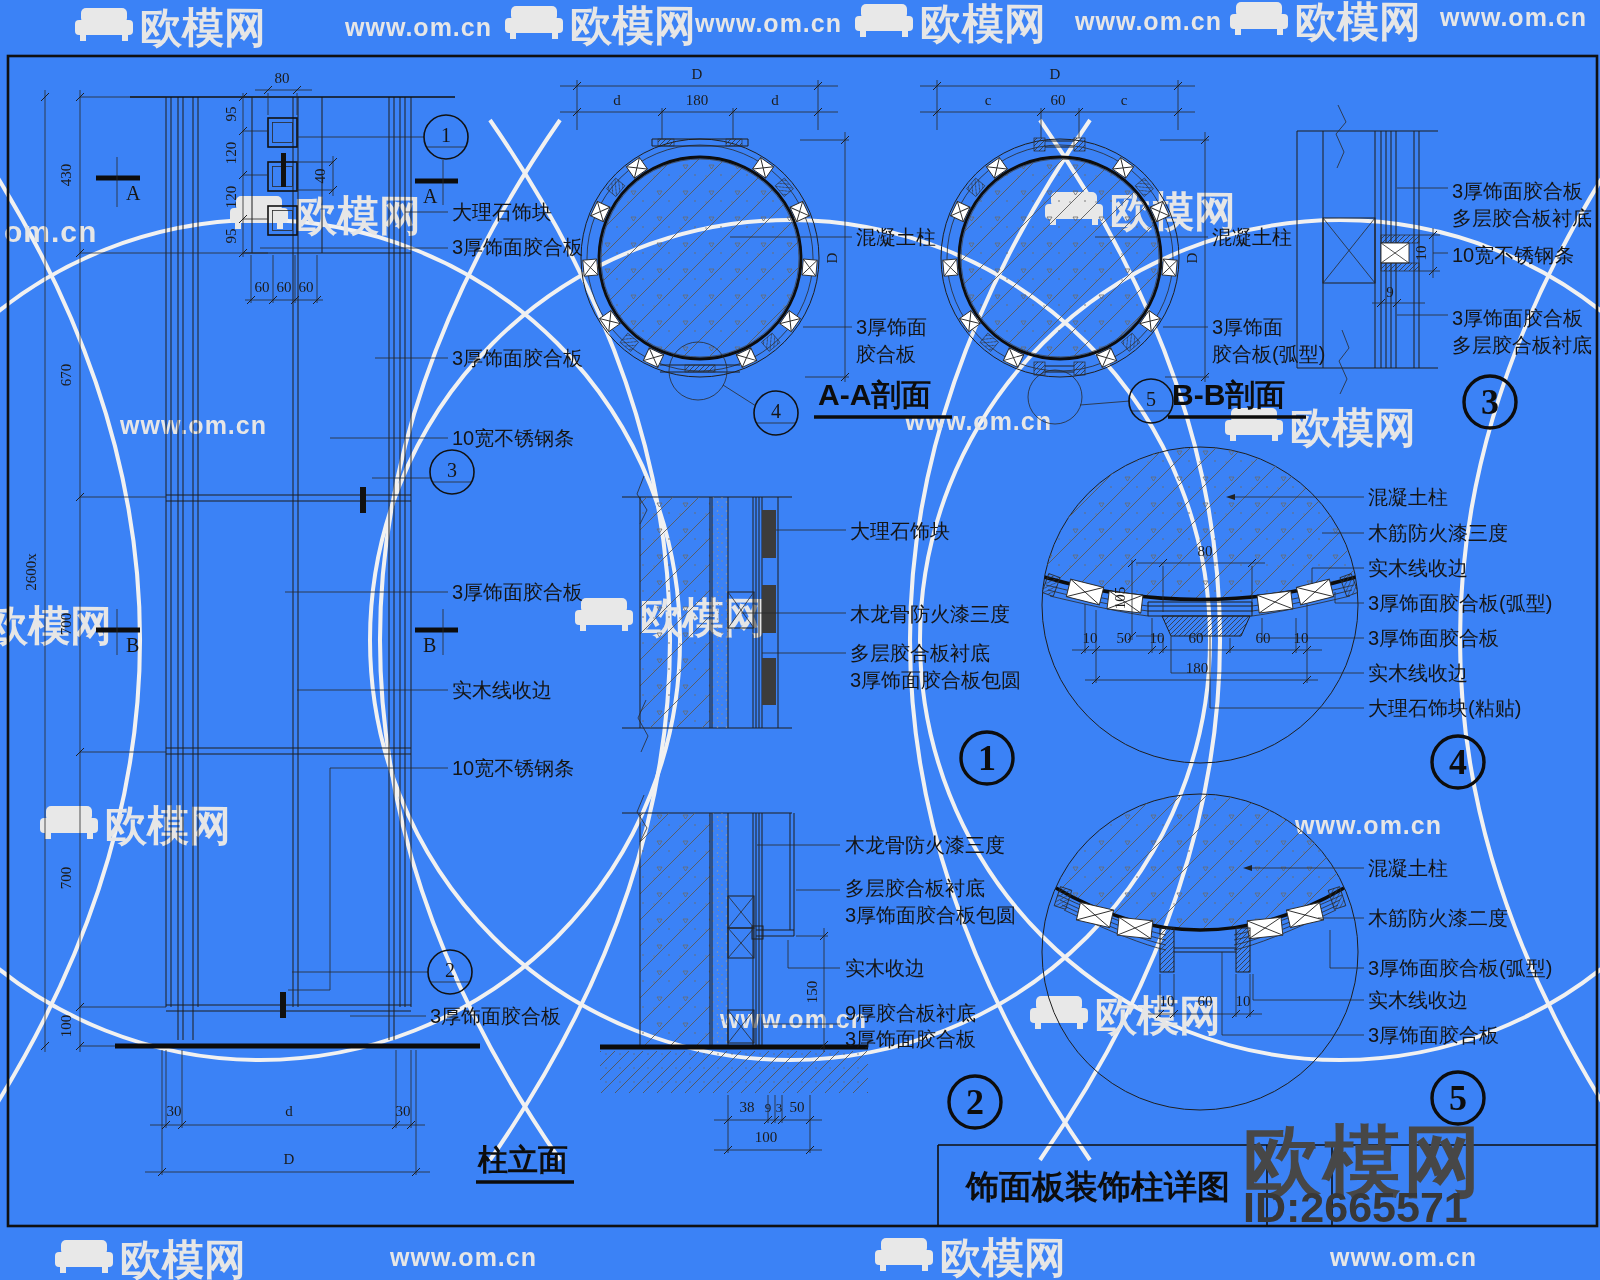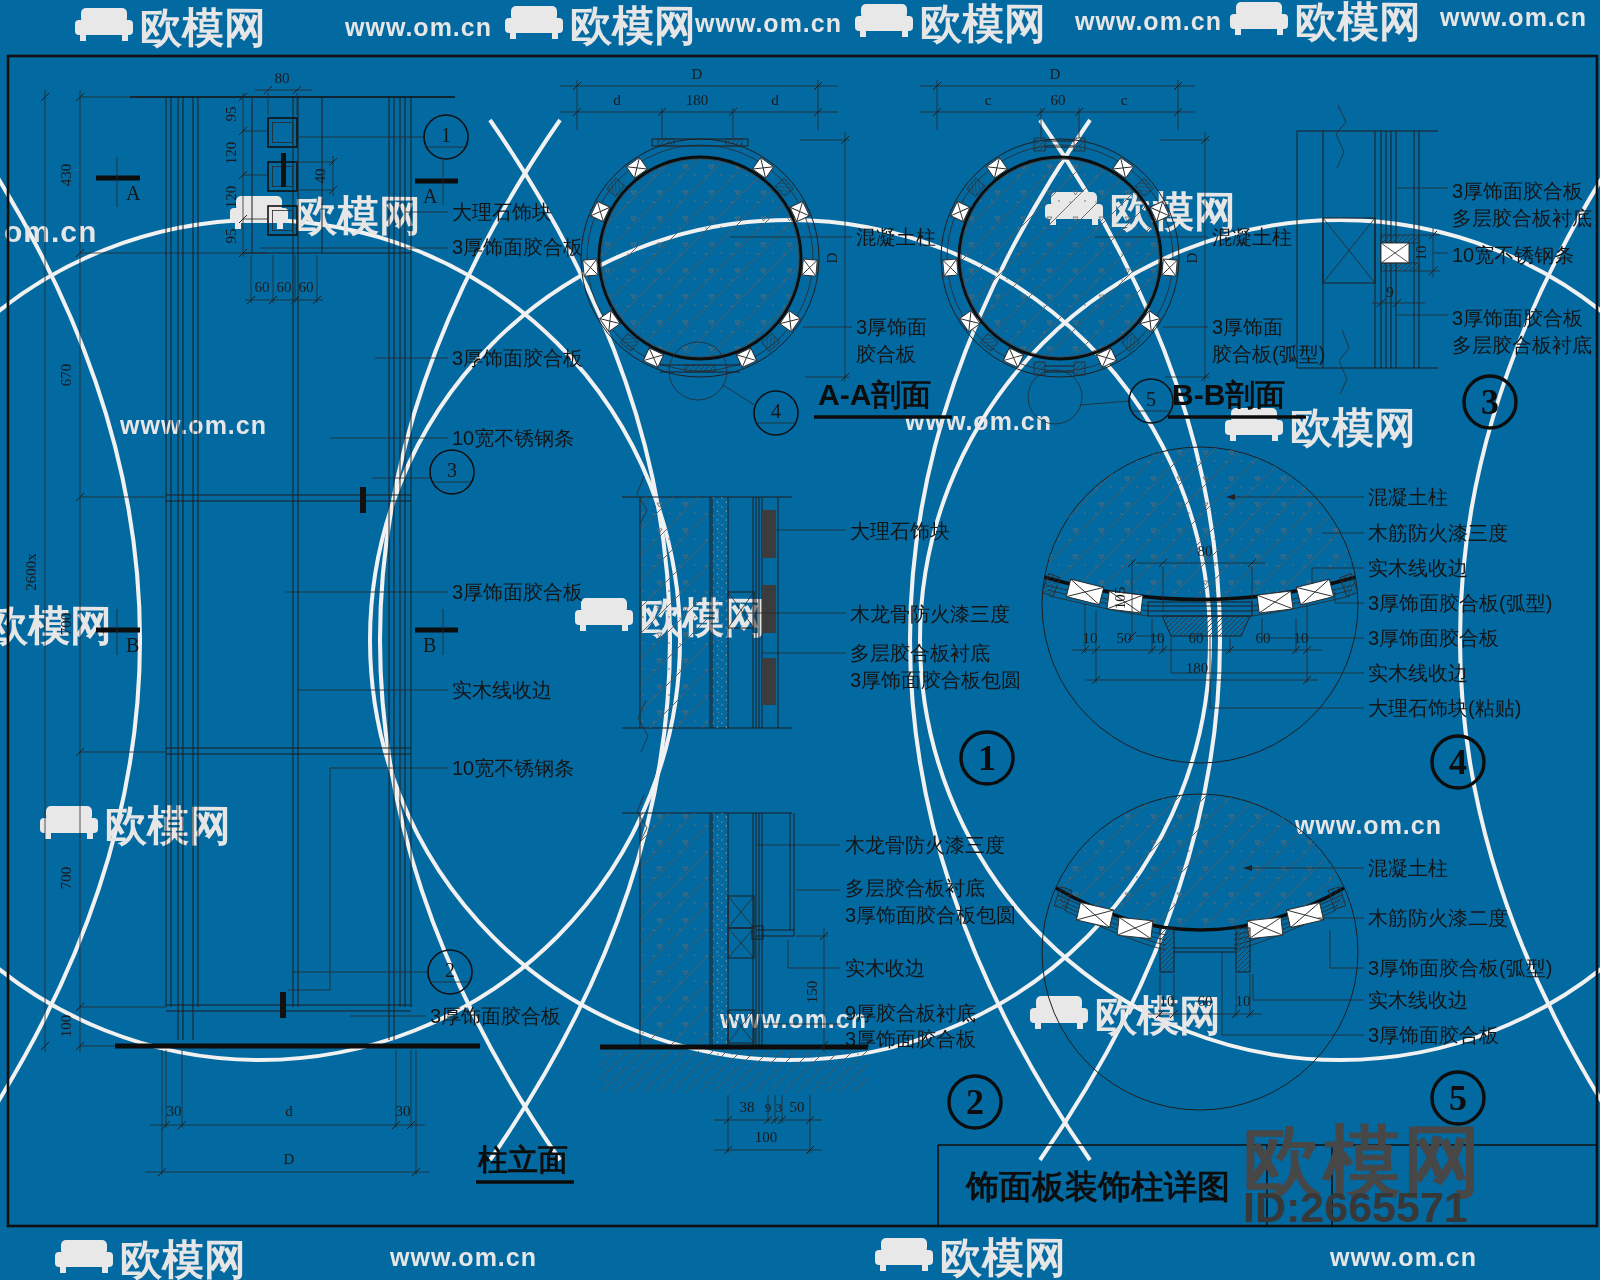--- a/index.html
+++ b/index.html
@@ -1,16 +1,16 @@
 <!DOCTYPE html>
 <html><head>
 <meta charset="utf-8">
 <style>
   html,body{margin:0;padding:0;background:#fff;}
-  #stage{position:relative;width:1600px;height:1280px;background:#0369a1;overflow:hidden;
+  #stage{position:relative;width:1600px;height:1280px;background:#3b82f6;overflow:hidden;
          font-family:"Liberation Sans",sans-serif;}
   svg{display:block}
   svg text{white-space:pre}
   .ln{stroke:#1f1f1f;stroke-width:1;fill:none}
   .lt{stroke:#2a2a2a;stroke-width:.8;fill:none}
   .md{stroke:#111;stroke-width:1.6;fill:none}
   .thk{stroke:#0c0c0c;stroke-width:3.4;fill:none}
   .xthk{stroke:#0c0c0c;stroke-width:5;fill:none}
   .dim{font:15px "Liberation Serif",serif;fill:#1b1b1b}
   .dimS{font:13px "Liberation Serif",serif;fill:#1b1b1b}

